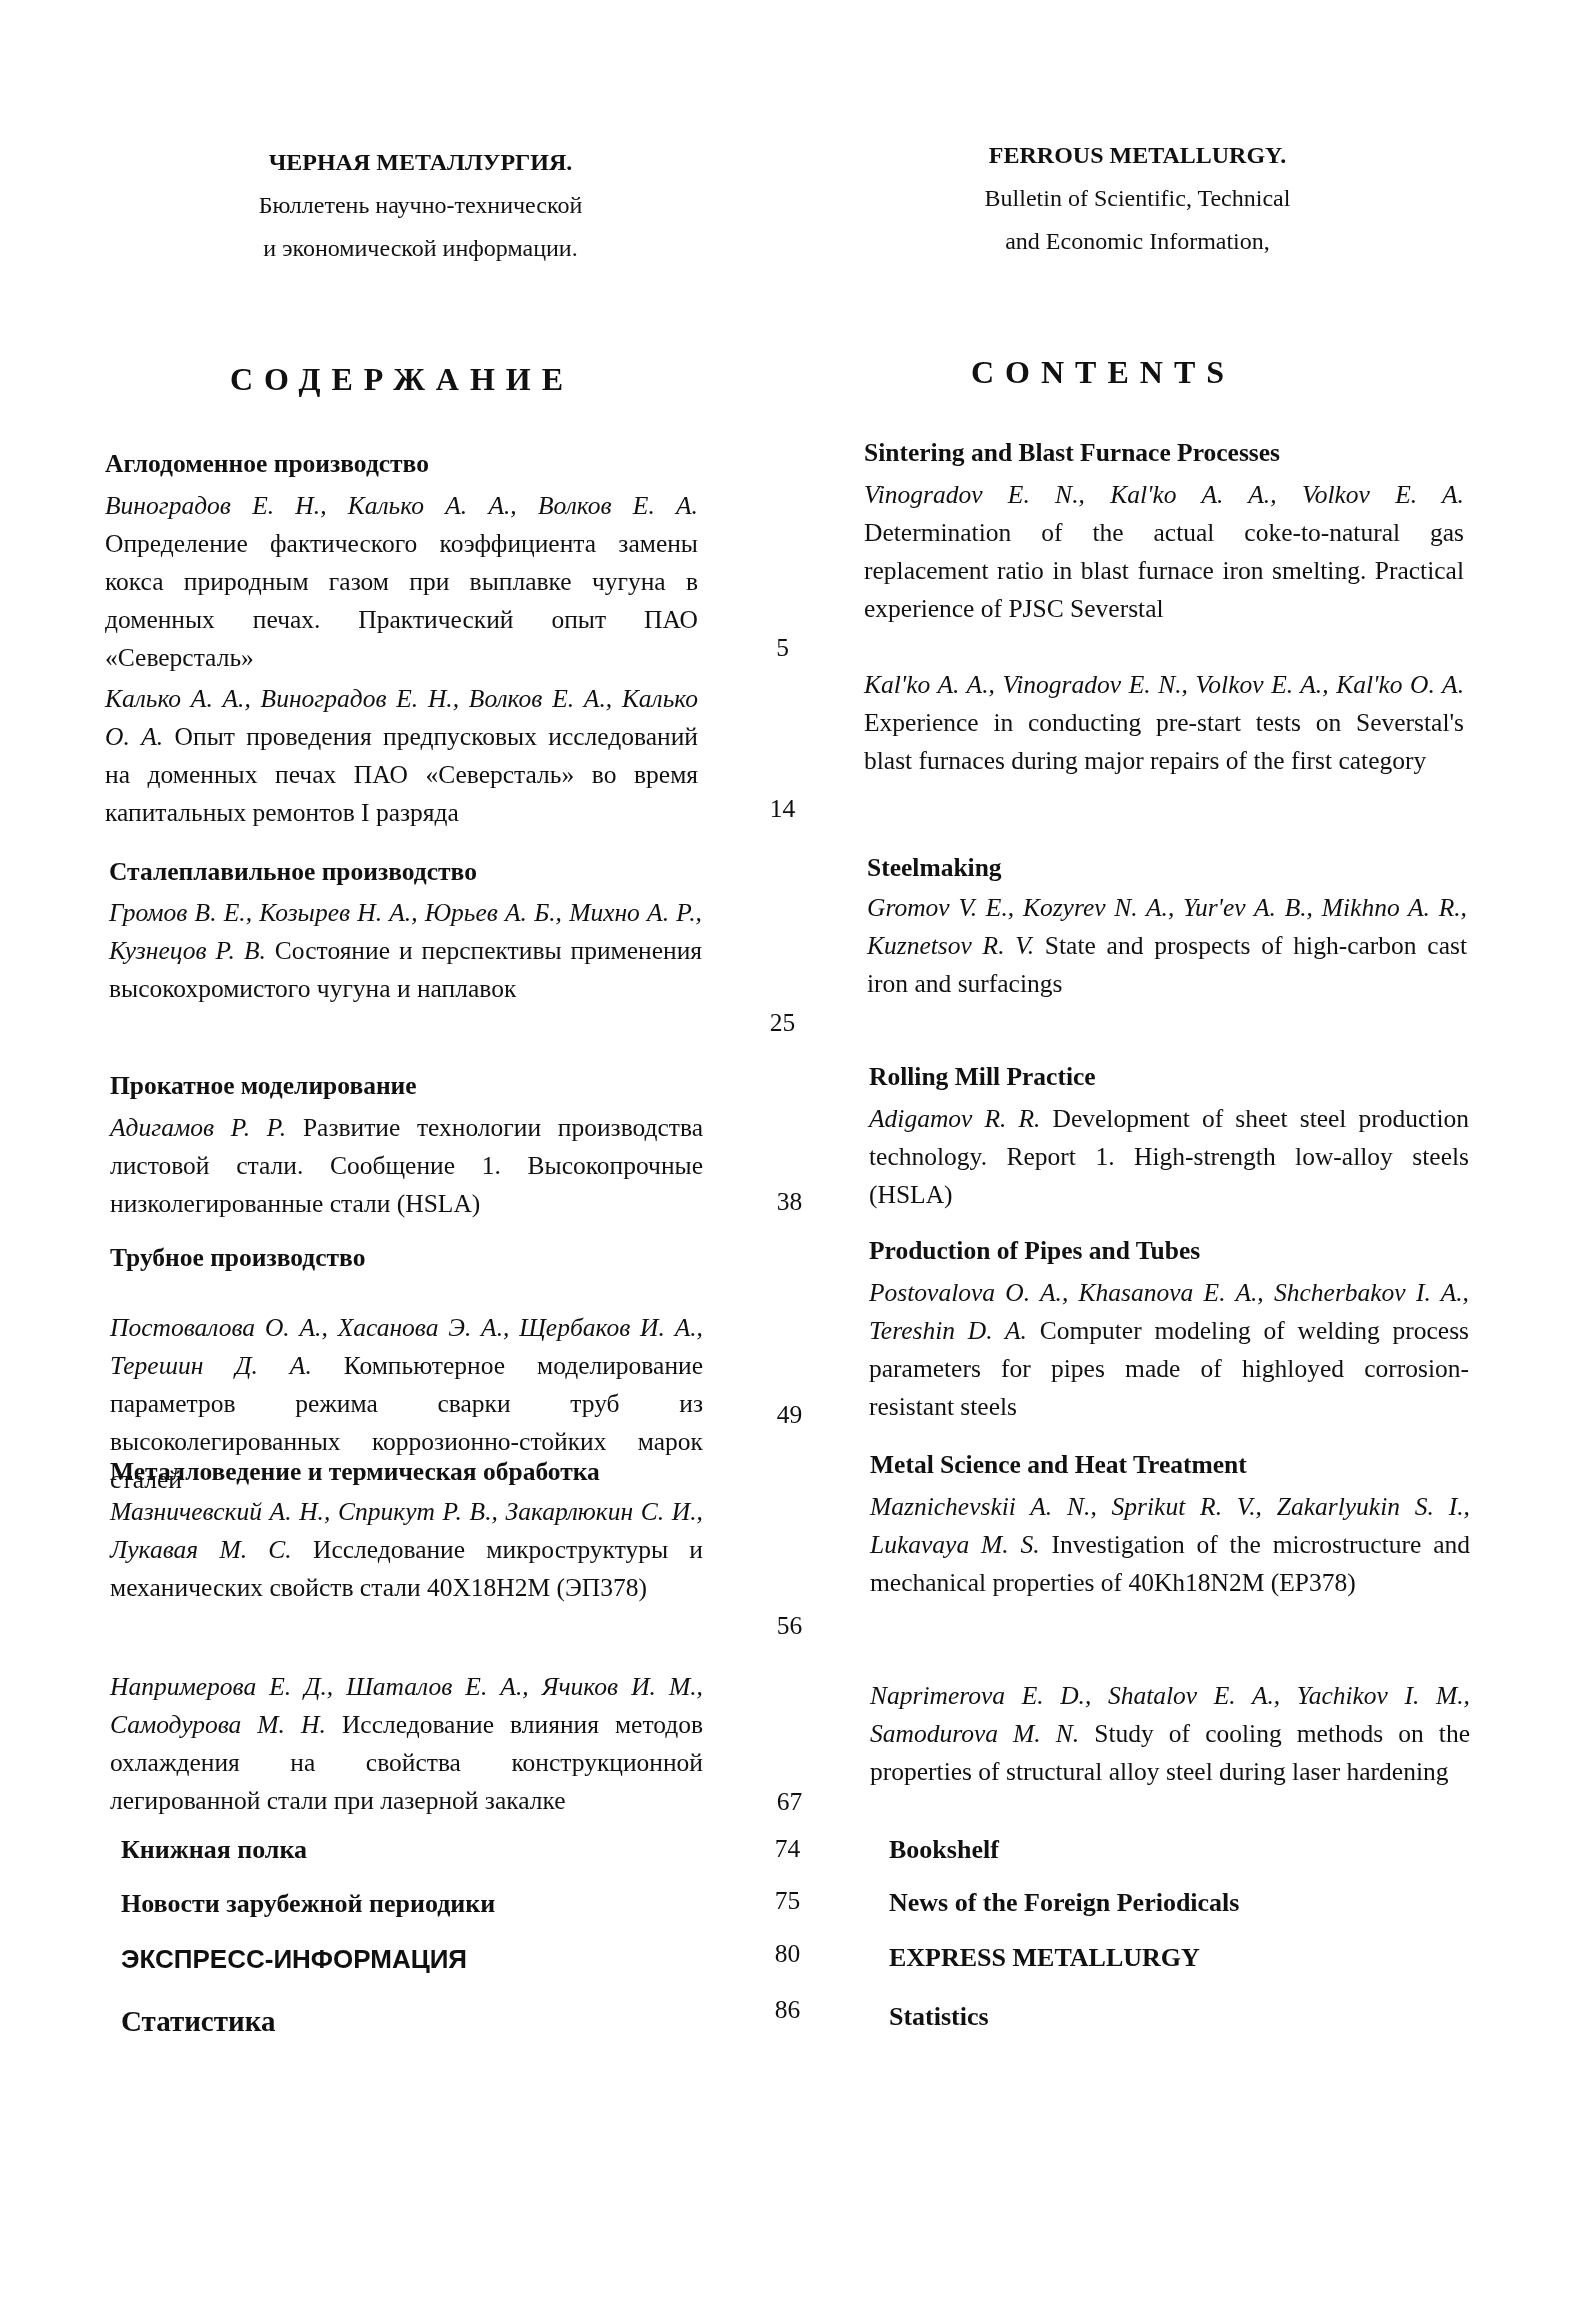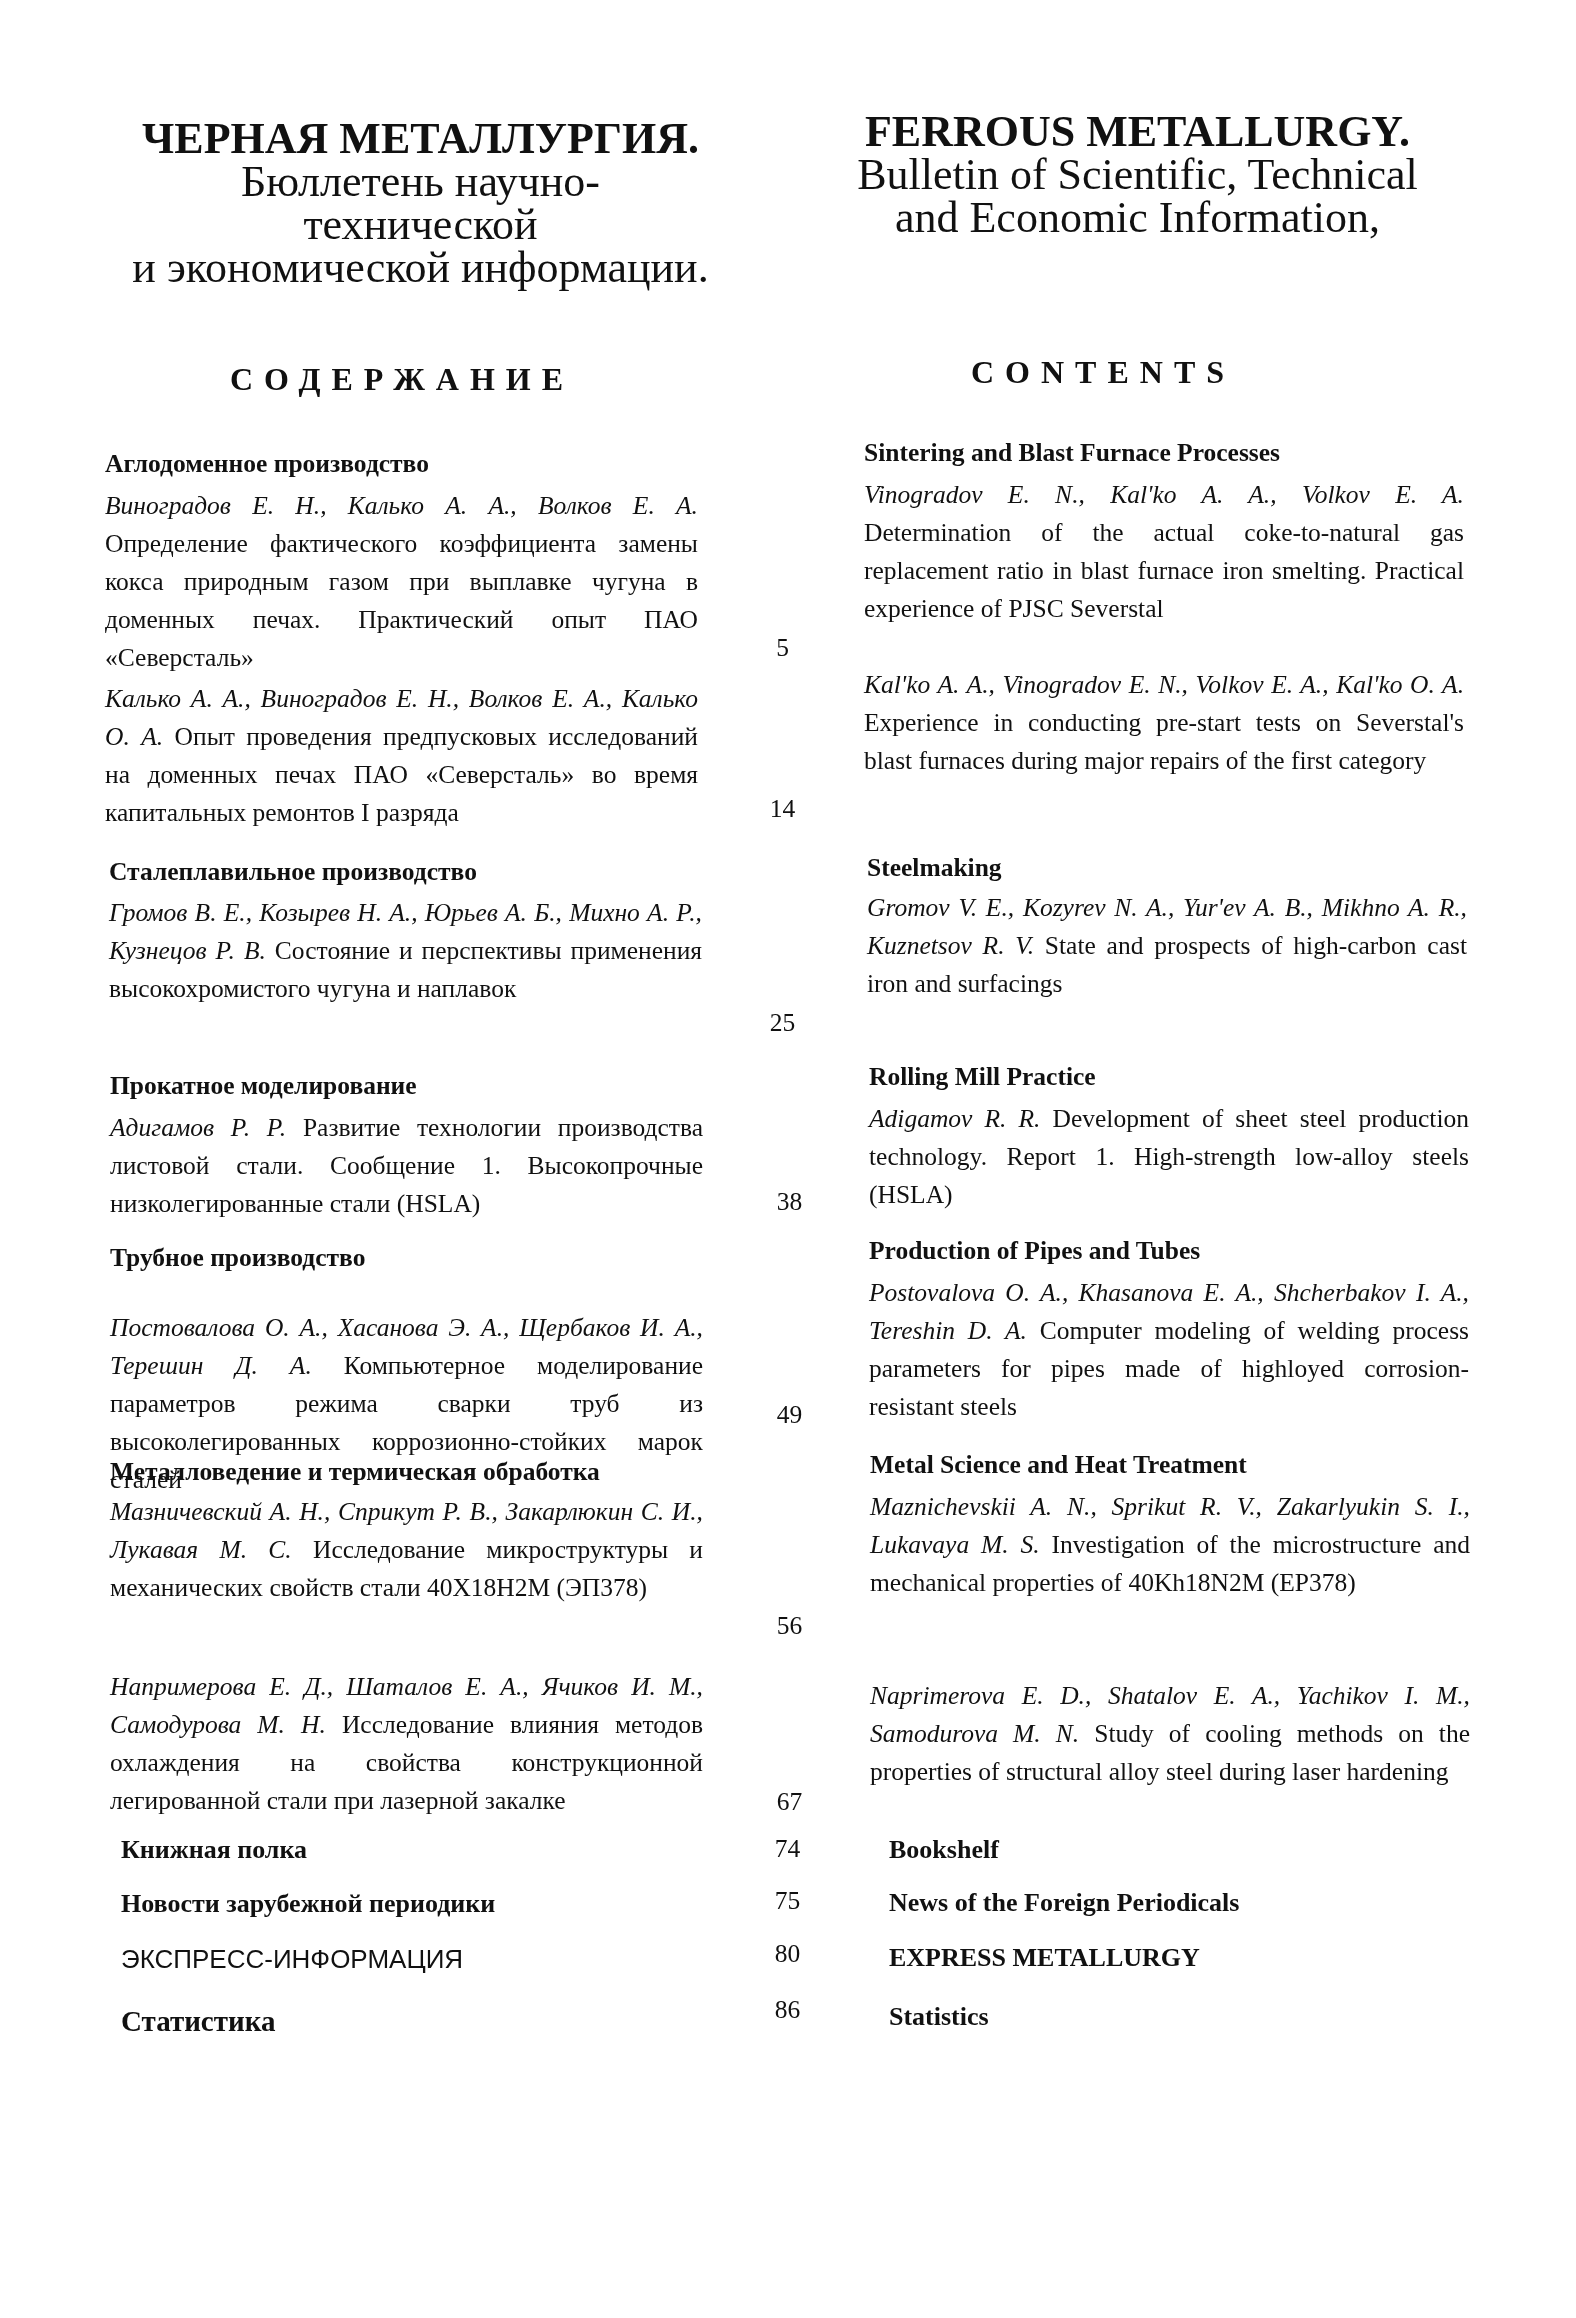--- a/index.html
+++ b/index.html
@@ -1,20 +1,20 @@
 <!DOCTYPE html>
 <html style="font-size:11px"><head>
 <meta charset="utf-8">
 <style>
   html, body { margin: 0; padding: 0; background: #ffffff; }
   body { width: 1576px; height: 2319px; position: relative; overflow: hidden;
          font-family: "Liberation Serif", "DejaVu Serif", serif; color: #111; }
   .abs { position: absolute; }
   .center { text-align: center; }
-  .mast { font-size: 44px; line-height: 43px; }
+  .mast { font-size: 24px; line-height: 43px; margin-top: 24px; }
   .mast .t { font-weight: bold; }
   .contents-title { font-size: 32px; font-weight: bold; letter-spacing: 11px; margin-top: 16px; }
   .sec { font-size: 25.5px; font-weight: bold; line-height: 33px; }
   .entry { font-size: 25.5px; line-height: 38px; text-align: justify; }
   .entry .au { font-style: italic; }
   .pg { font-size: 25.5px; width: 55px; text-align: center; }
   .plain { font-size: 26px; font-weight: bold; }
   .ru-col { left: 105px; width: 593px; }
   .en-col { left: 864px; width: 600px; }
   .pgcol { left: 755px; }
@@ -123,20 +123,20 @@
 <div class="abs pg pgcol" style="left:762px; top:1787px;">67</div>
 
 <div class="abs plain" style="left:121px; top:1835px;">Книжная полка</div>
 <div class="abs pg" style="left:760px; top:1834px;">74</div>
 <div class="abs plain" style="left:889px; top:1835px;">Bookshelf</div>
 
 <div class="abs plain" style="left:121px; top:1889px;">Новости зарубежной периодики</div>
 <div class="abs pg" style="left:760px; top:1886px;">75</div>
 <div class="abs plain" style="left:889px; top:1888px;">News of the Foreign Periodicals</div>
 
-<div class="abs plain" style="left:121px; top:1944px; font-weight:normal; font-family:'Liberation Sans', sans-serif;">ЭКСПРЕСС-ИНФОРМАЦИЯ</div>
+<div class="abs plain" style="left:121px; top:1944px; font-weight:bold; font-family:'Liberation Sans', sans-serif;">ЭКСПРЕСС-ИНФОРМАЦИЯ</div>
 <div class="abs pg" style="left:760px; top:1939px;">80</div>
 <div class="abs plain" style="left:889px; top:1943px;">EXPRESS METALLURGY</div>
 
 <div class="abs plain" style="left:121px; top:2005px; font-size:29px;">Статистика</div>
 <div class="abs pg" style="left:760px; top:1995px;">86</div>
 <div class="abs plain" style="left:889px; top:2002px;">Statistics</div>
 
 
 </body></html>

